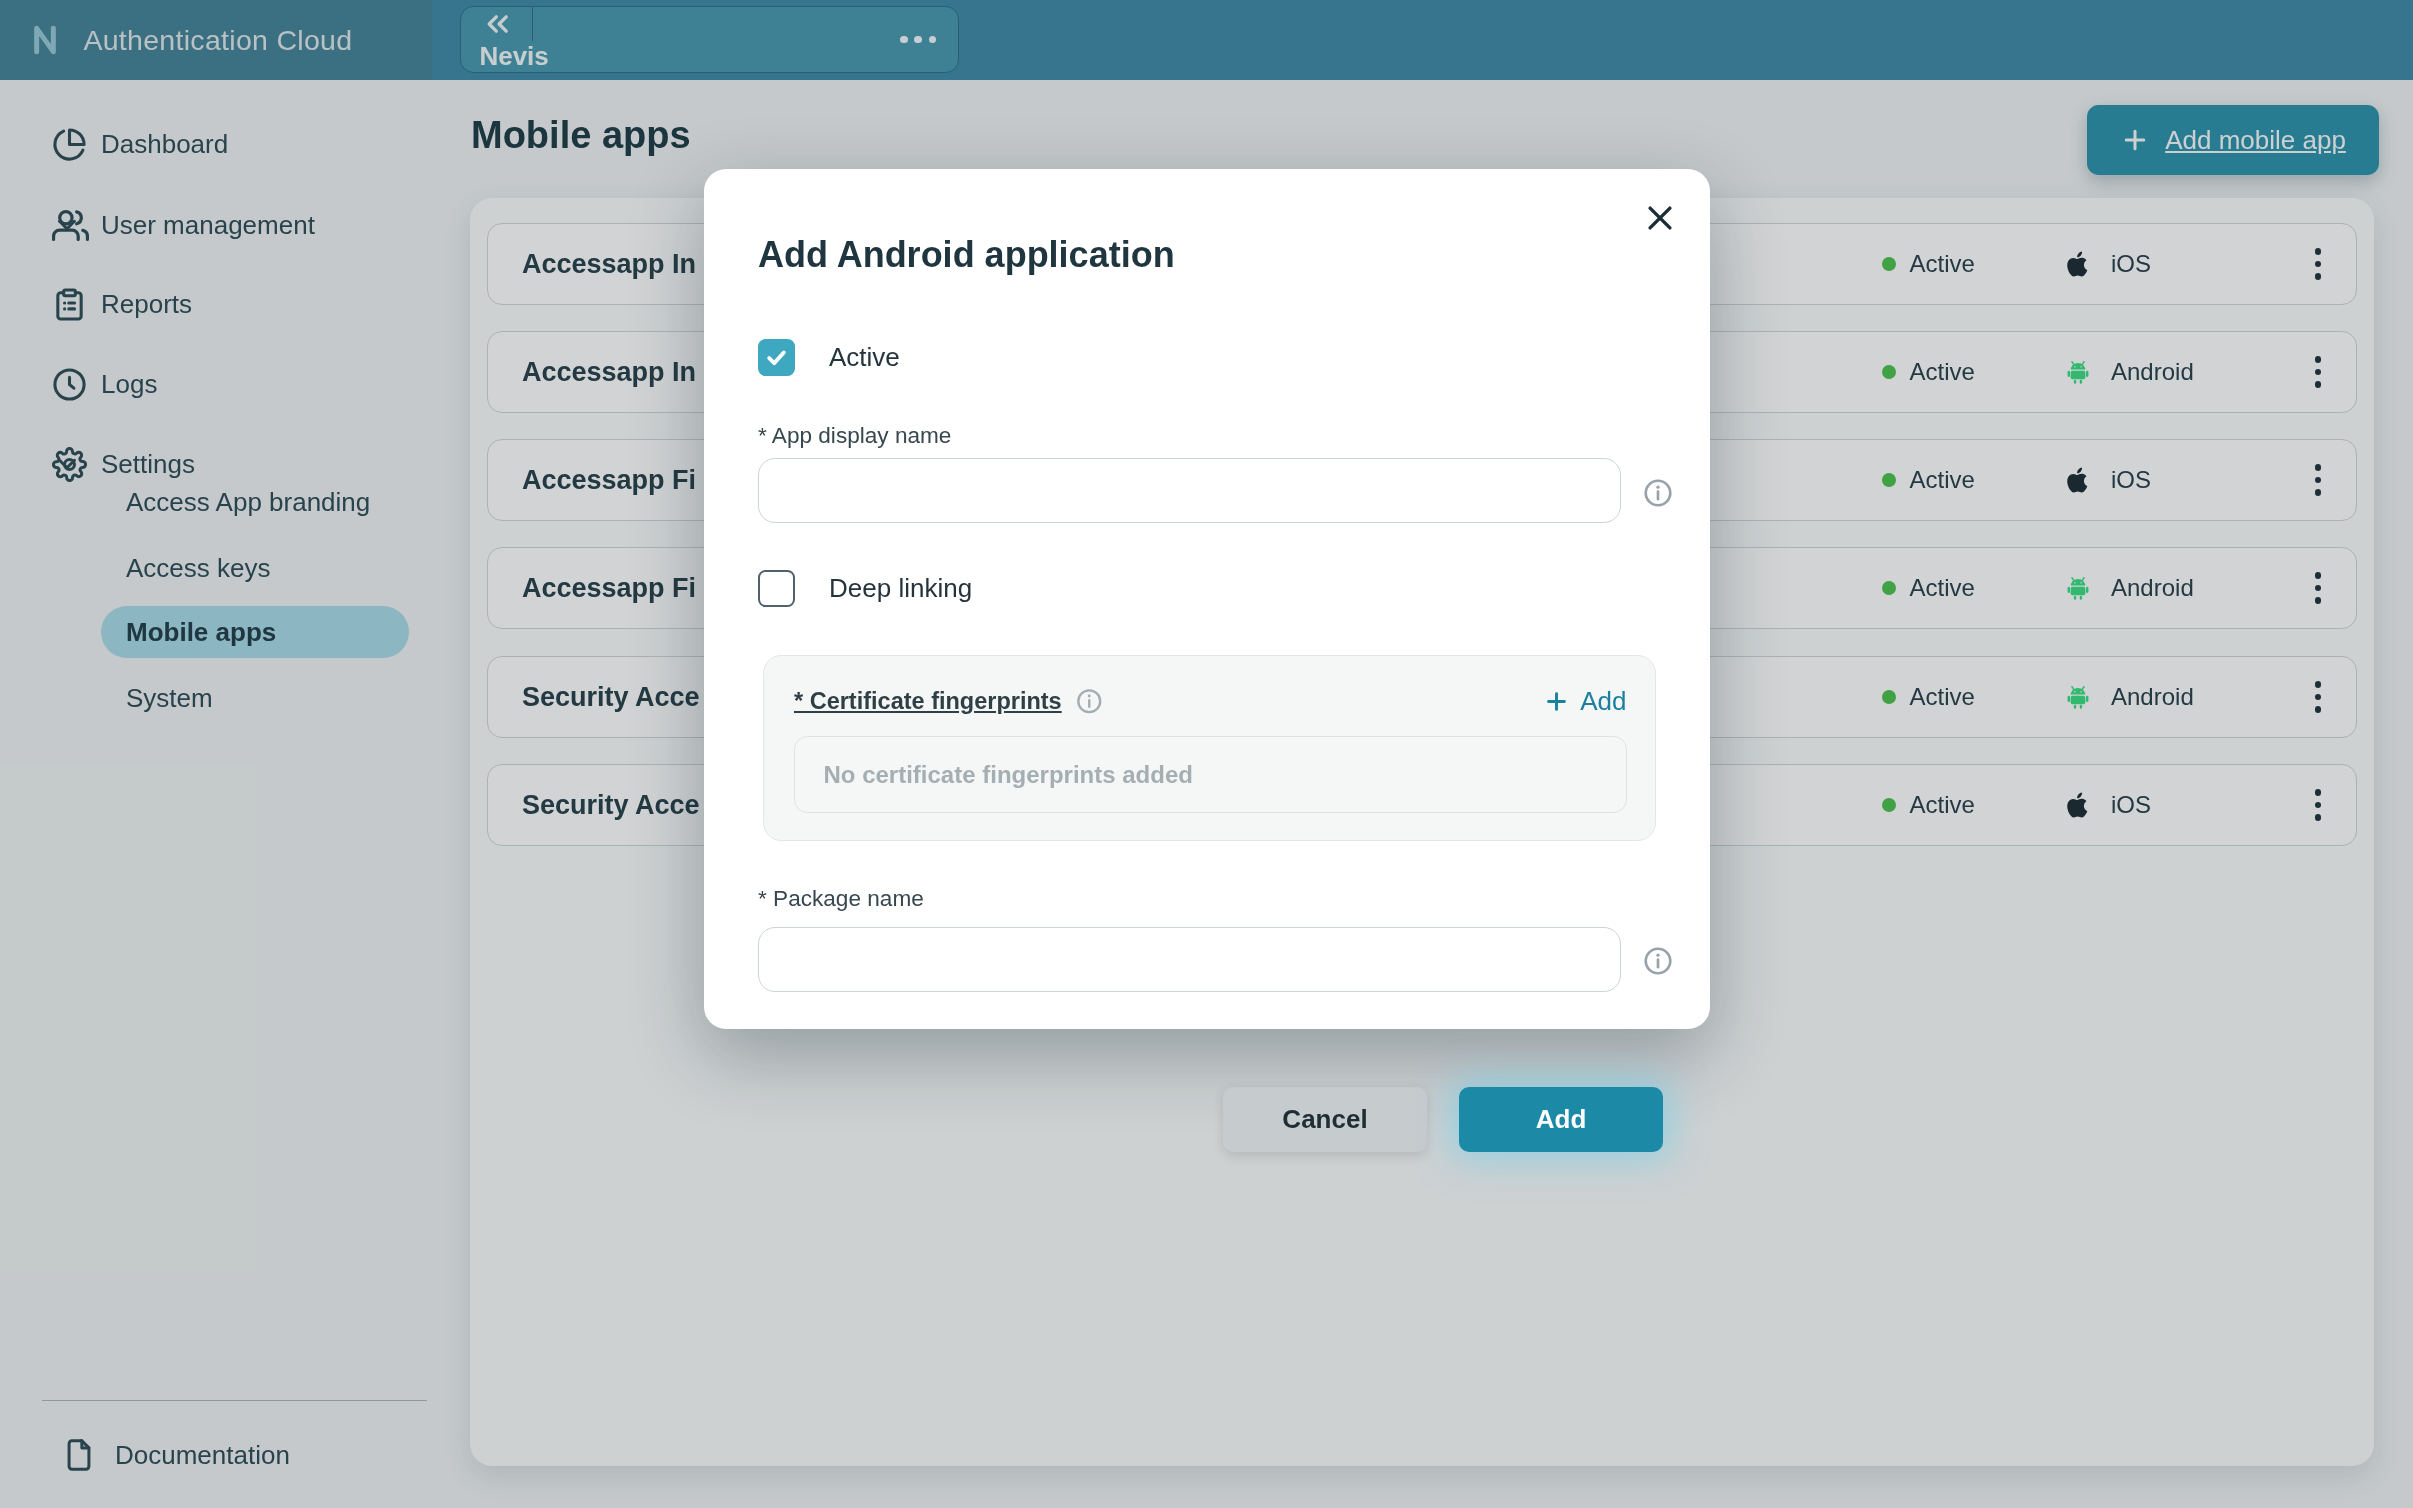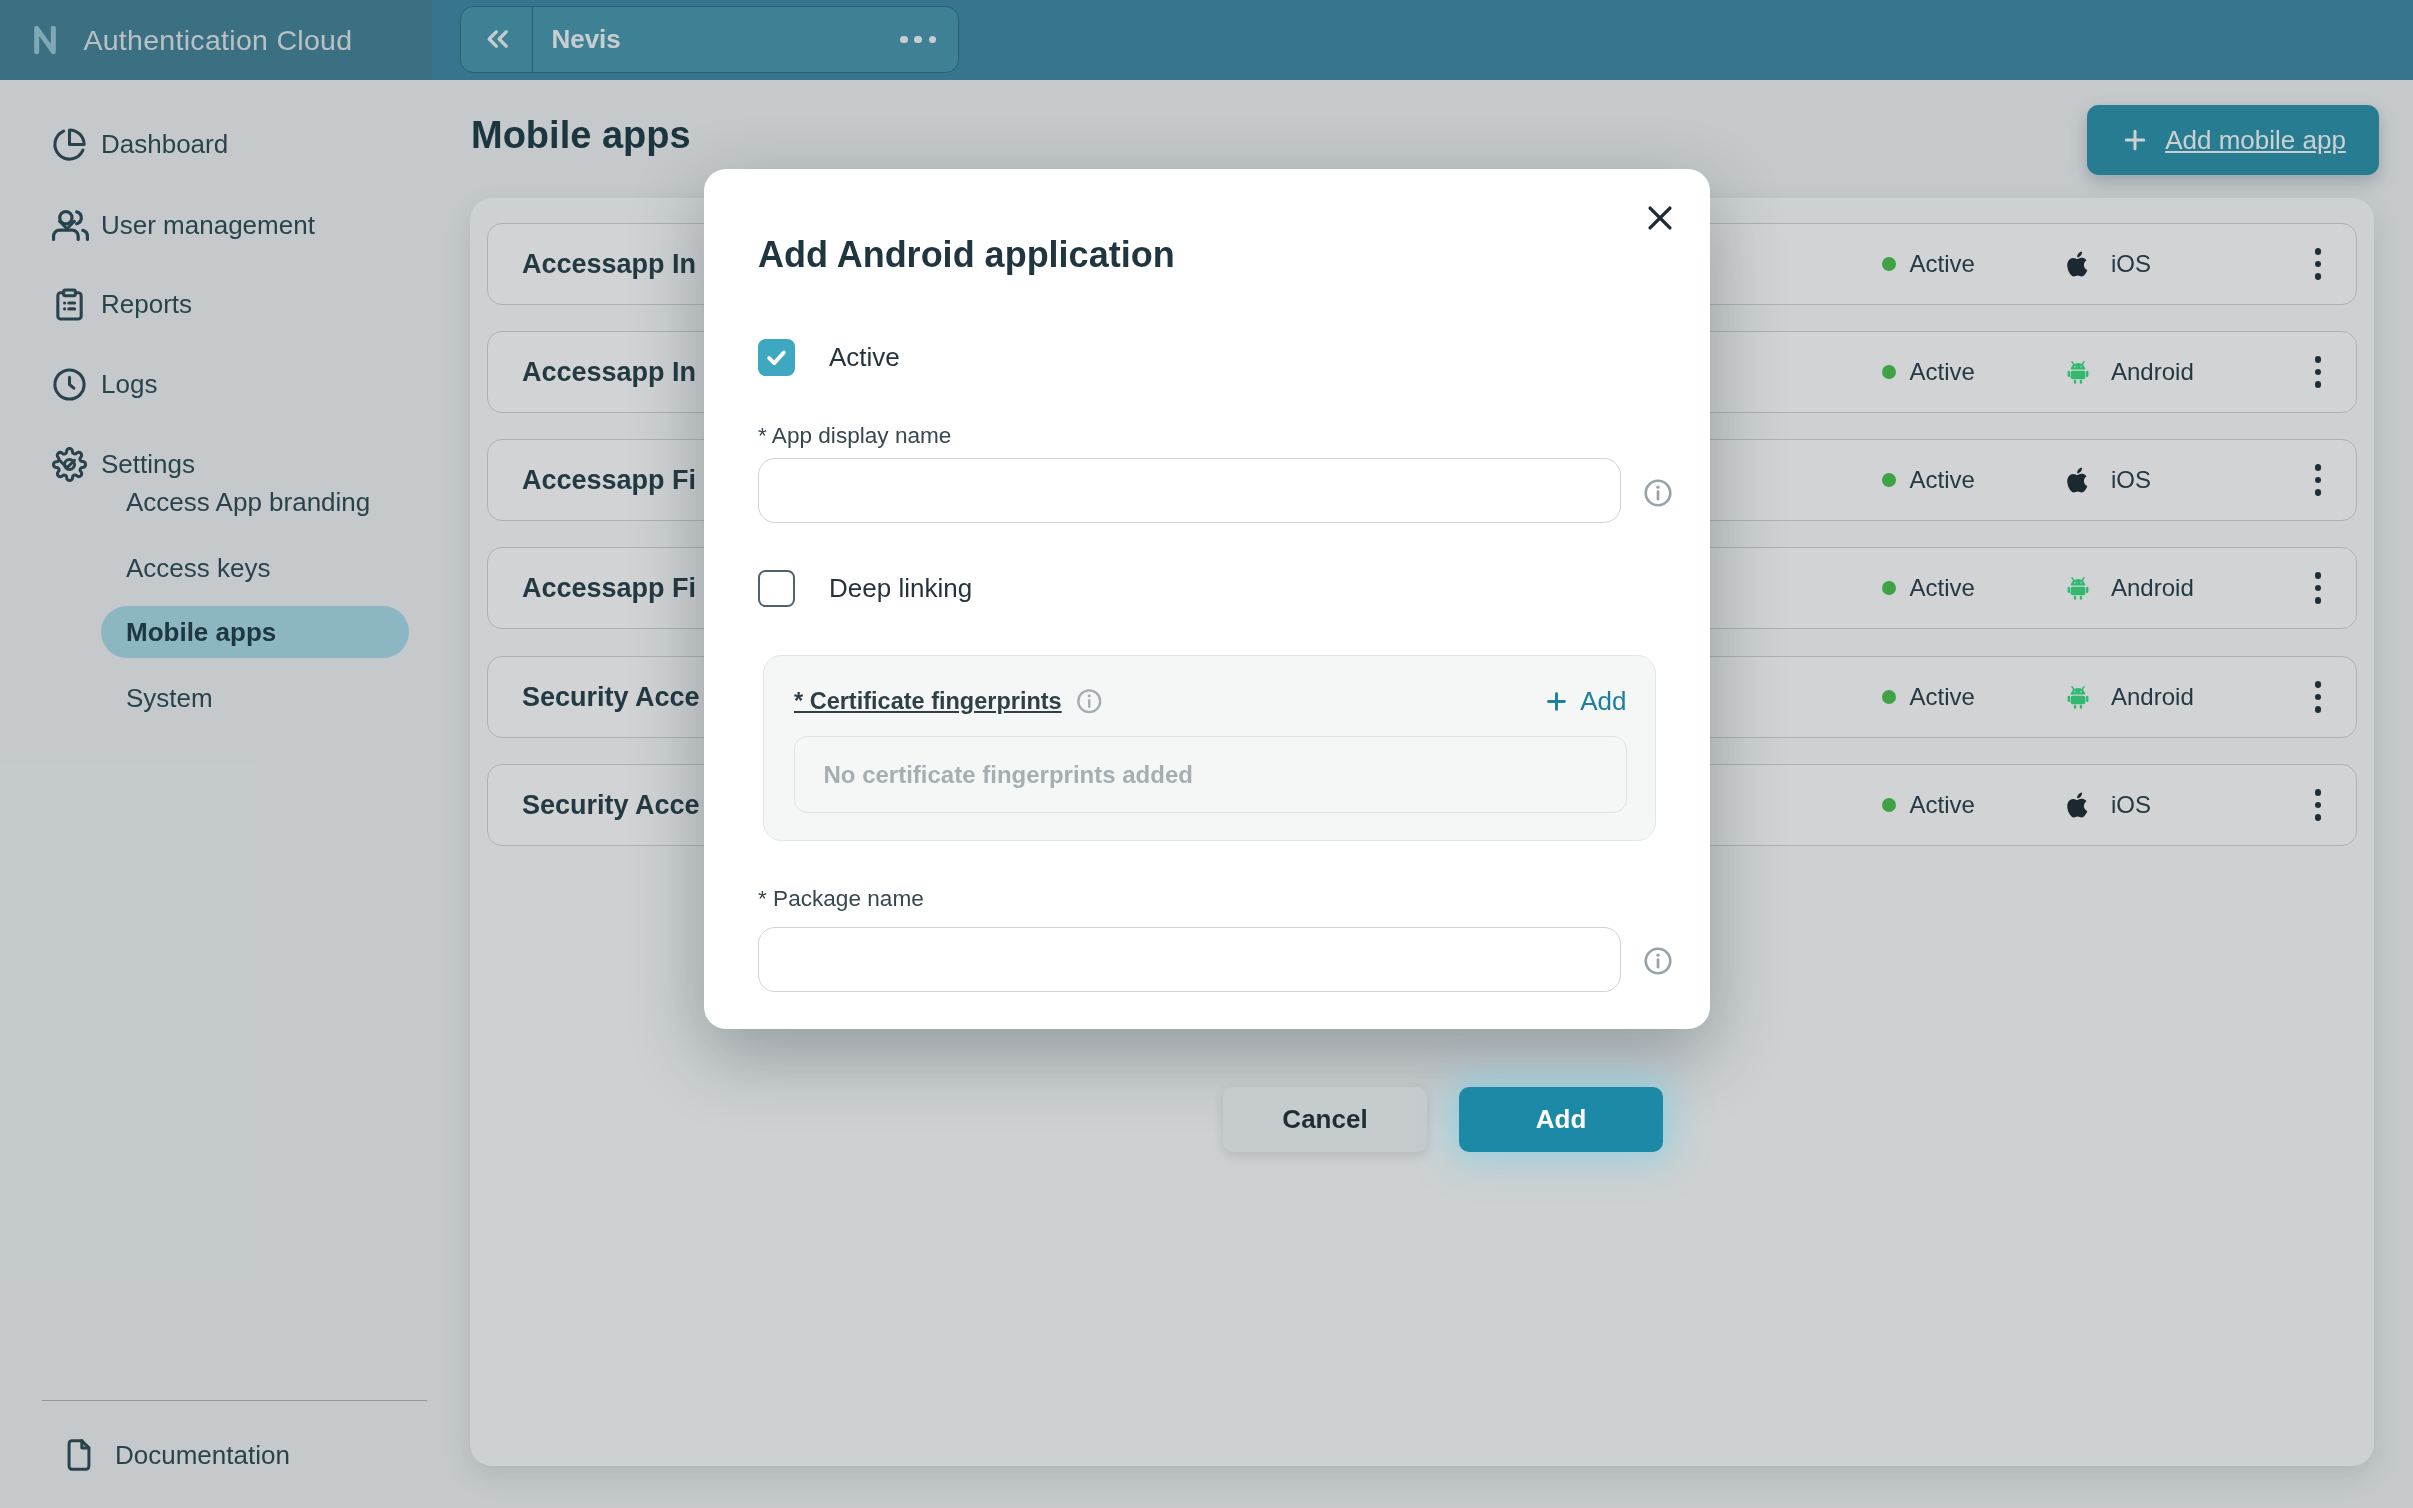--- a/index.html
+++ b/index.html
@@ -5,21 +5,21 @@
   html,body{margin:0;padding:0;background:#9aa3a7;}
   *{box-sizing:border-box;font-family:"Liberation Sans",sans-serif;}
   .app{position:relative;width:2413px;height:1508px;background:#eaeff1;overflow:hidden;}
 
   
   .topbar{position:absolute;top:0;left:0;width:2413px;height:80px;background:#428baa;z-index:10;}
   .brand{position:absolute;top:0;left:0;width:432px;height:80px;background:#47859b;display:flex;align-items:center;}
   .brand svg{margin-left:25px;}
   .brand-title{margin-left:18.4px;font-size:28.5px;color:#dbe5e8;letter-spacing:0.3px;}
   .tenant-chip{position:absolute;left:460px;top:5.9px;width:499px;height:67px;background:#4a9ab0;
-    border:1.7px solid #2f7386;border-radius:13.4px;display:flex;align-items:center;}
+    border:1.7px solid #2f7386;border-radius:13.4px;display:flex;align-items:flex-start;flex-direction:column;}
   .chip-collapse{width:72px;height:100%;display:flex;align-items:center;justify-content:center;border-right:1.7px solid #2f7386;cursor:pointer;}
   .tenant-name{margin-left:18.4px;font-size:26px;font-weight:700;color:#eef5f7;}
   .chip-menu{position:absolute;right:22px;top:0;height:100%;display:flex;align-items:center;gap:6.7px;cursor:pointer;}
   .chip-menu i{width:7.5px;height:7.5px;border-radius:50%;background:#eef5f7;display:block;}
 
   
   .sidebar{position:absolute;top:80px;left:0;width:432px;bottom:0;background:#eaeff1;z-index:5;}
   .nav-item{position:absolute;left:0;width:432px;height:60px;display:flex;align-items:center;cursor:pointer;color:#31505b;}
   .nav-item svg{position:absolute;left:52px;}
   .nav-label{position:absolute;left:101px;font-size:26px;}

